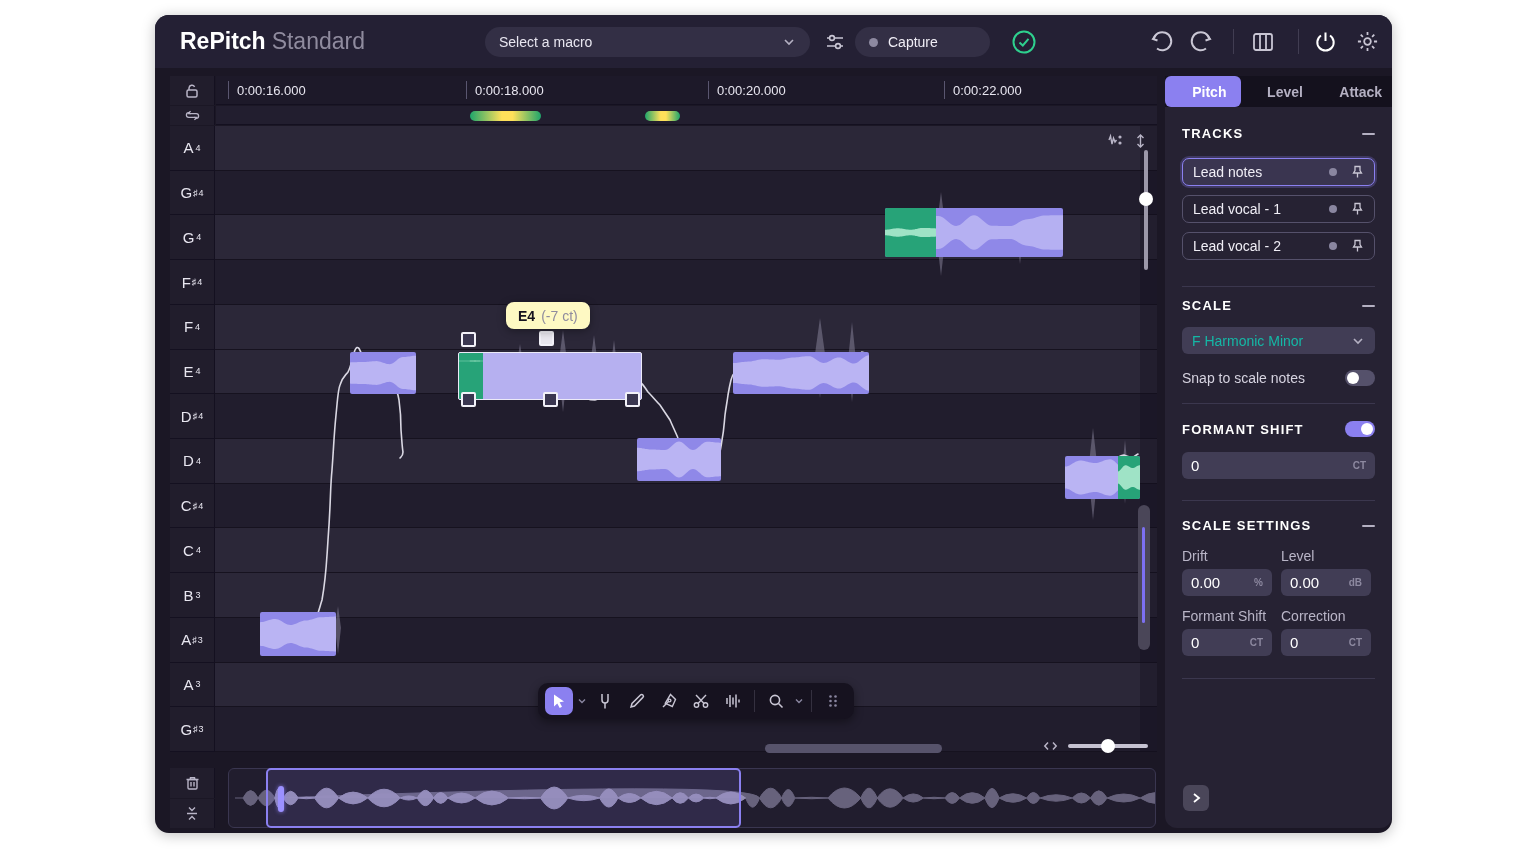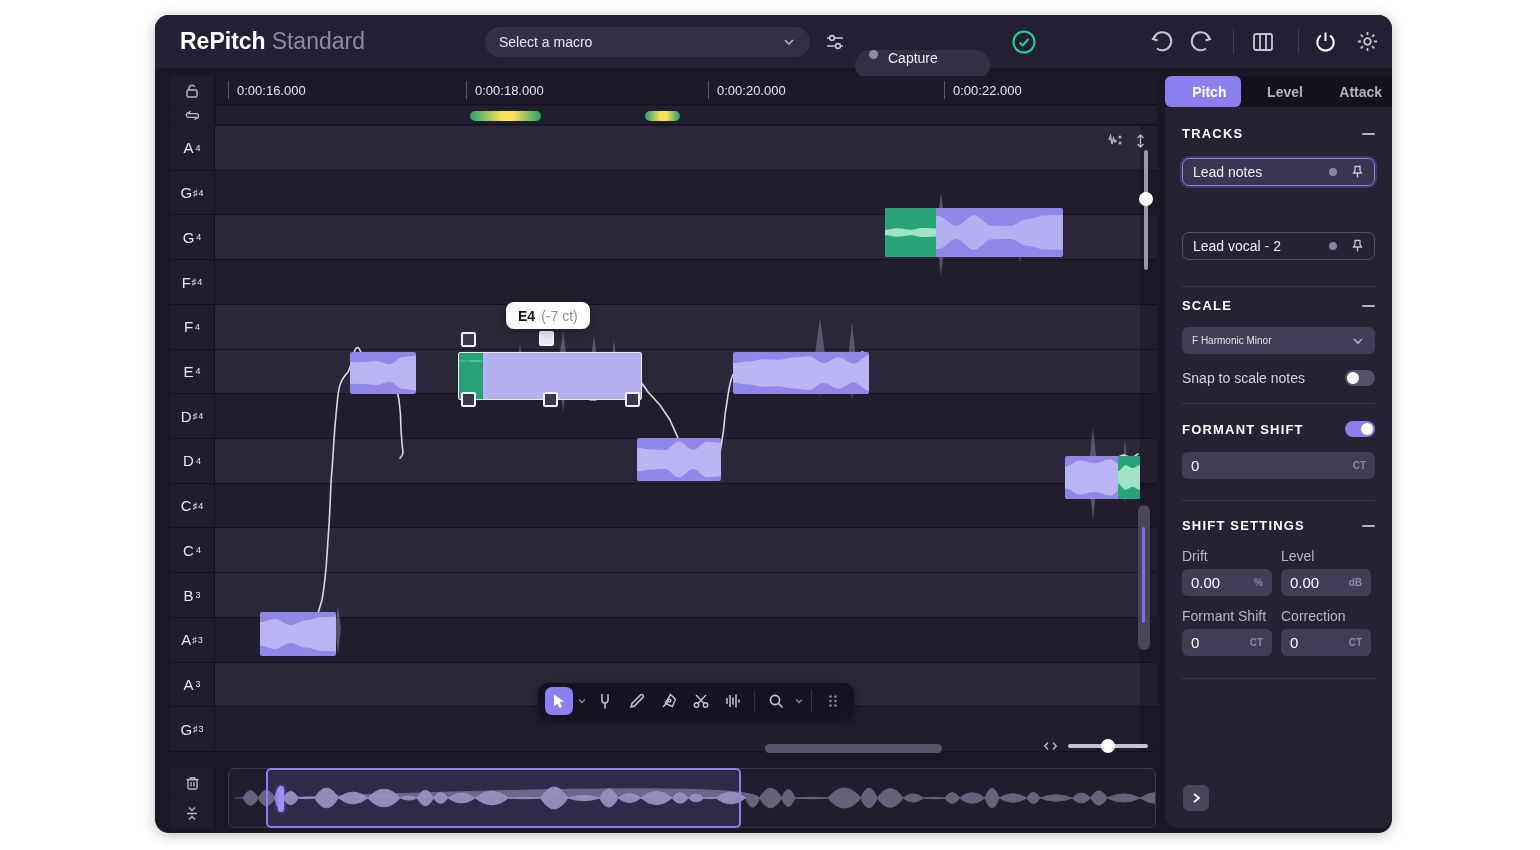--- a/index.html
+++ b/index.html
@@ -8,21 +8,21 @@
 
   
   .topbar { position:absolute; left:0; top:0; width:100%; height:53px; background:#242034; display:flex; align-items:center; }
   .brand { position:absolute; left:25px; top:0; height:53px; display:flex; align-items:center; font-size:23px; }
   .brand b { color:#fff; font-weight:bold; }
   .brand span { color:#8f8b9e; font-weight:normal; margin-left:6px; }
   .macro { position:absolute; left:330px; top:12px; width:325px; height:30px; background:#332f45; border-radius:15px; display:flex; align-items:center; padding:0 14px; cursor:pointer; }
   .macro .mlabel { color:#e8e6f0; font-size:14px; flex:1; }
   .iconbtn { display:flex; align-items:center; justify-content:center; cursor:pointer; }
   .tb-sliders { position:absolute; left:666px; top:13px; width:28px; height:28px; }
-  .capture { position:absolute; left:700px; top:12px; width:135px; height:30px; background:#332f45; border-radius:15px; display:flex; align-items:flex-start; padding:0 14px; gap:10px; cursor:pointer;margin-top:23px; }
+  .capture { position:absolute; left:700px; top:12px; width:135px; height:30px; background:#332f45; border-radius:15px; display:flex; align-items:center; padding:0 14px; gap:10px; cursor:pointer; }
   .capture .dot { width:9px; height:9px; border-radius:50%; background:#8d89a0; }
   .capture .clabel { color:#f0eef6; font-size:14px; }
   .tb-check { position:absolute; left:856px; top:14px; }
   .tb-undo { position:absolute; left:994px; top:14px; } .tb-redo { position:absolute; left:1034px; top:14px; }
   .tb-div { position:absolute; top:14px; width:1px; height:25px; background:#413d52; }
   .tb-cols { position:absolute; left:1095px; top:14px; }
   .tb-power { position:absolute; left:1158px; top:14px; }
   .tb-gear { position:absolute; left:1200px; top:14px; }
 
   
@@ -45,21 +45,21 @@
 
   svg.overlay { position:absolute; left:60px; top:111px; width:942px; height:626px; pointer-events:none; }
 
   .blob { position:absolute; border-radius:2px; overflow:hidden; }
   .blob svg { position:absolute; inset:0; width:100%; height:100%; }
   .b-purple { background:#8f88e8; }
   .greenpart { position:absolute; top:0; bottom:0; background:#27a378; overflow:hidden; }
   .sel-block { position:absolute; left:303px; top:337px; width:184px; height:48px; background:#b6b0f0; border:1.5px solid #eceaf8; border-radius:2px; overflow:hidden; }
   .handle { position:absolute; width:15px; height:15px; border:2px solid #f2f1f8; background:#3a3650; border-radius:2px; }
   .handle.fill { background:#e8e6ee; }
-  .tooltip { position:absolute; left:351px; top:287px; height:27px; background:#ffffff; border-radius:8px; display:flex; align-items:center; padding:0 12px; gap:6px; box-shadow:0 2px 8px rgba(0,0,0,.35); white-space:nowrap; }
+  .tooltip { position:absolute; left:351px; top:287px; height:27px; background:#fef9c3; border-radius:8px; display:flex; align-items:center; padding:0 12px; gap:6px; box-shadow:0 2px 8px rgba(0,0,0,.35); white-space:nowrap; }
   .tooltip .tnote { color:#16131f; font-weight:bold; font-size:14px; }
   .tooltip .toff { color:#8f8b9e; font-size:14px; }
 
   .vslider { position:absolute; left:989px; top:135px; width:4px; height:120px; background:#9b97a8; border-radius:2px; }
   .vslider .knob { position:absolute; left:-5px; top:42px; width:14px; height:14px; background:#fff; border-radius:50%; }
   .vscroll { position:absolute; left:983px; top:490px; width:12px; height:145px; background:#4a4658; border-radius:6px; }
   .vscroll .inner { position:absolute; left:4px; top:22px; width:3px; height:96px; background:#7c6ff0; border-radius:2px; }
   .gridicons { position:absolute; left:952px; top:118px; display:flex; gap:9px; }
 
   
@@ -86,21 +86,21 @@
   .tab { flex:1; display:flex; align-items:center; justify-content:center; color:#b4b0c2; font-size:14px; font-weight:bold; cursor:pointer;padding-left:13px; }
   .tab.active { background:#8b80f0; color:#fff; border-radius:6px; }
   .shead { position:absolute; left:17px; right:17px; display:flex; align-items:center; justify-content:space-between; color:#fff; font-size:13px; font-weight:bold; letter-spacing:1.2px; }
   .minus { width:13px; height:2px; background:#b4b0c2; border-radius:1px; cursor:pointer; }
   .track { position:absolute; left:17px; width:193px; height:28px; border:1px solid #55516b; border-radius:7px; display:flex; align-items:center; padding:0 10px; gap:8px; cursor:pointer; }
   .track.selected { border:1.5px solid #8b80f0; background:#3a3550; box-shadow:0 0 0 2px rgba(139,128,240,.25); }
   .track .tlabel { flex:1; color:#f0eef6; font-size:14px; }
   .track .tdot { width:8px; height:8px; border-radius:50%; background:#8a86a0; margin-right:6px; }
   .sdiv { position:absolute; left:17px; width:193px; height:1px; background:#3b374e; }
   .dropdown { position:absolute; left:17px; width:193px; height:27px; background:#413d55; border-radius:6px; display:flex; align-items:center; padding:0 10px; cursor:pointer; }
-  .dropdown .dlabel { flex:1; color:#e5e5e5; font-size:10px; }
+  .dropdown .dlabel { flex:1; color:#14b8a6; font-size:14px; }
   .snaprow { position:absolute; left:17px; width:193px; display:flex; align-items:center; justify-content:space-between; color:#d6d3e0; font-size:14px; }
   .toggle { position:relative; width:30px; height:16px; border-radius:8px; background:#55516b; cursor:pointer; }
   .toggle .knob { position:absolute; top:2px; left:2px; width:12px; height:12px; border-radius:50%; background:#fff; }
   .toggle.on { background:#8b80f0; } .toggle.on .knob { left:16px; }
   .field { position:absolute; height:27px; background:#413d55; border-radius:6px; display:flex; align-items:center; padding:0 9px; }
   .field .fval { flex:1; color:#fff; font-size:15px; }
   .field .funit { color:#8d89a0; font-size:10px; font-weight:bold; }
   .flabel { position:absolute; color:#b9b5c7; font-size:14px; }
   .expandbtn { position:absolute; left:18px; top:709px; width:26px; height:26px; background:#4a4659; border-radius:6px; display:flex; align-items:center; justify-content:center; cursor:pointer; }
 
@@ -542,20 +542,30 @@
     <div class="track selected" style="top:82px;">
       <span class="tlabel">Lead notes</span>
       <span class="tdot"></span>
       <span>
         <svg class="ic" width="13" height="14" viewBox="0 0 13 14" fill="none" stroke="#c9c6d4" stroke-width="1.3">
           <path d="M4 1.5 h5 v4 l1.5 2.5 h-8 L4 5.5 z"></path>
             <line x1="6.5" y1="8" x2="6.5" y2="12.5"></line>
         </svg>
       </span>
     </div>
+    <div class="track" style="top:119px;">
+      <span class="tlabel">Lead vocal - 1</span>
+      <span class="tdot"></span>
+      <span>
+        <svg class="ic" width="13" height="14" viewBox="0 0 13 14" fill="none" stroke="#c9c6d4" stroke-width="1.3">
+          <path d="M4 1.5 h5 v4 l1.5 2.5 h-8 L4 5.5 z"></path>
+            <line x1="6.5" y1="8" x2="6.5" y2="12.5"></line>
+        </svg>
+      </span>
+    </div>
     <div class="track" style="top:156px;">
       <span class="tlabel">Lead vocal - 2</span>
       <span class="tdot"></span>
       <span>
         <svg class="ic" width="13" height="14" viewBox="0 0 13 14" fill="none" stroke="#c9c6d4" stroke-width="1.3">
           <path d="M4 1.5 h5 v4 l1.5 2.5 h-8 L4 5.5 z"></path>
             <line x1="6.5" y1="8" x2="6.5" y2="12.5"></line>
         </svg>
       </span>
     </div>
@@ -590,21 +600,21 @@
         </span>
     </div>
     <div class="field" style="left:17px; top:376px; width:193px;">
       <span class="fval">0</span>
       <span class="funit">CT</span>
     </div>
 
     <div class="sdiv" style="top:424px;"></div>
 
     <div class="shead" style="top:442px;">
-      <span>SHIFT SETTINGS</span>
+      <span>SCALE SETTINGS</span>
         <span class="minus"></span>
     </div>
     <div class="flabel" style="left:17px; top:472px;">Drift</div>
     <div class="flabel" style="left:116px; top:472px;">Level</div>
     <div class="field" style="left:17px; top:493px; width:90px;">
       <span class="fval">0.00</span>
       <span class="funit">%</span>
     </div>
     <div class="field" style="left:116px; top:493px; width:90px;">
       <span class="fval">0.00</span>

